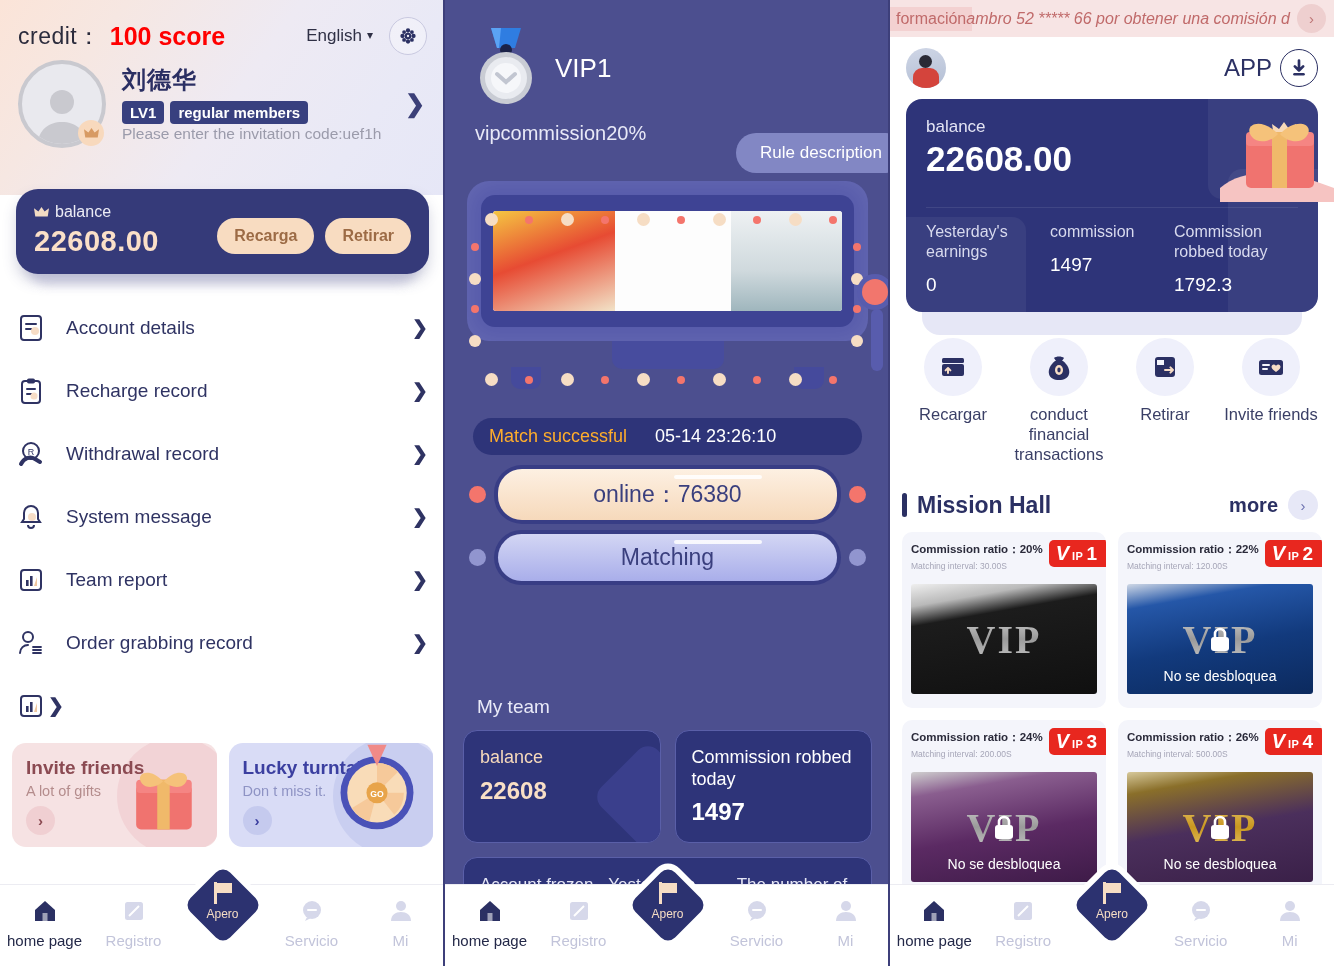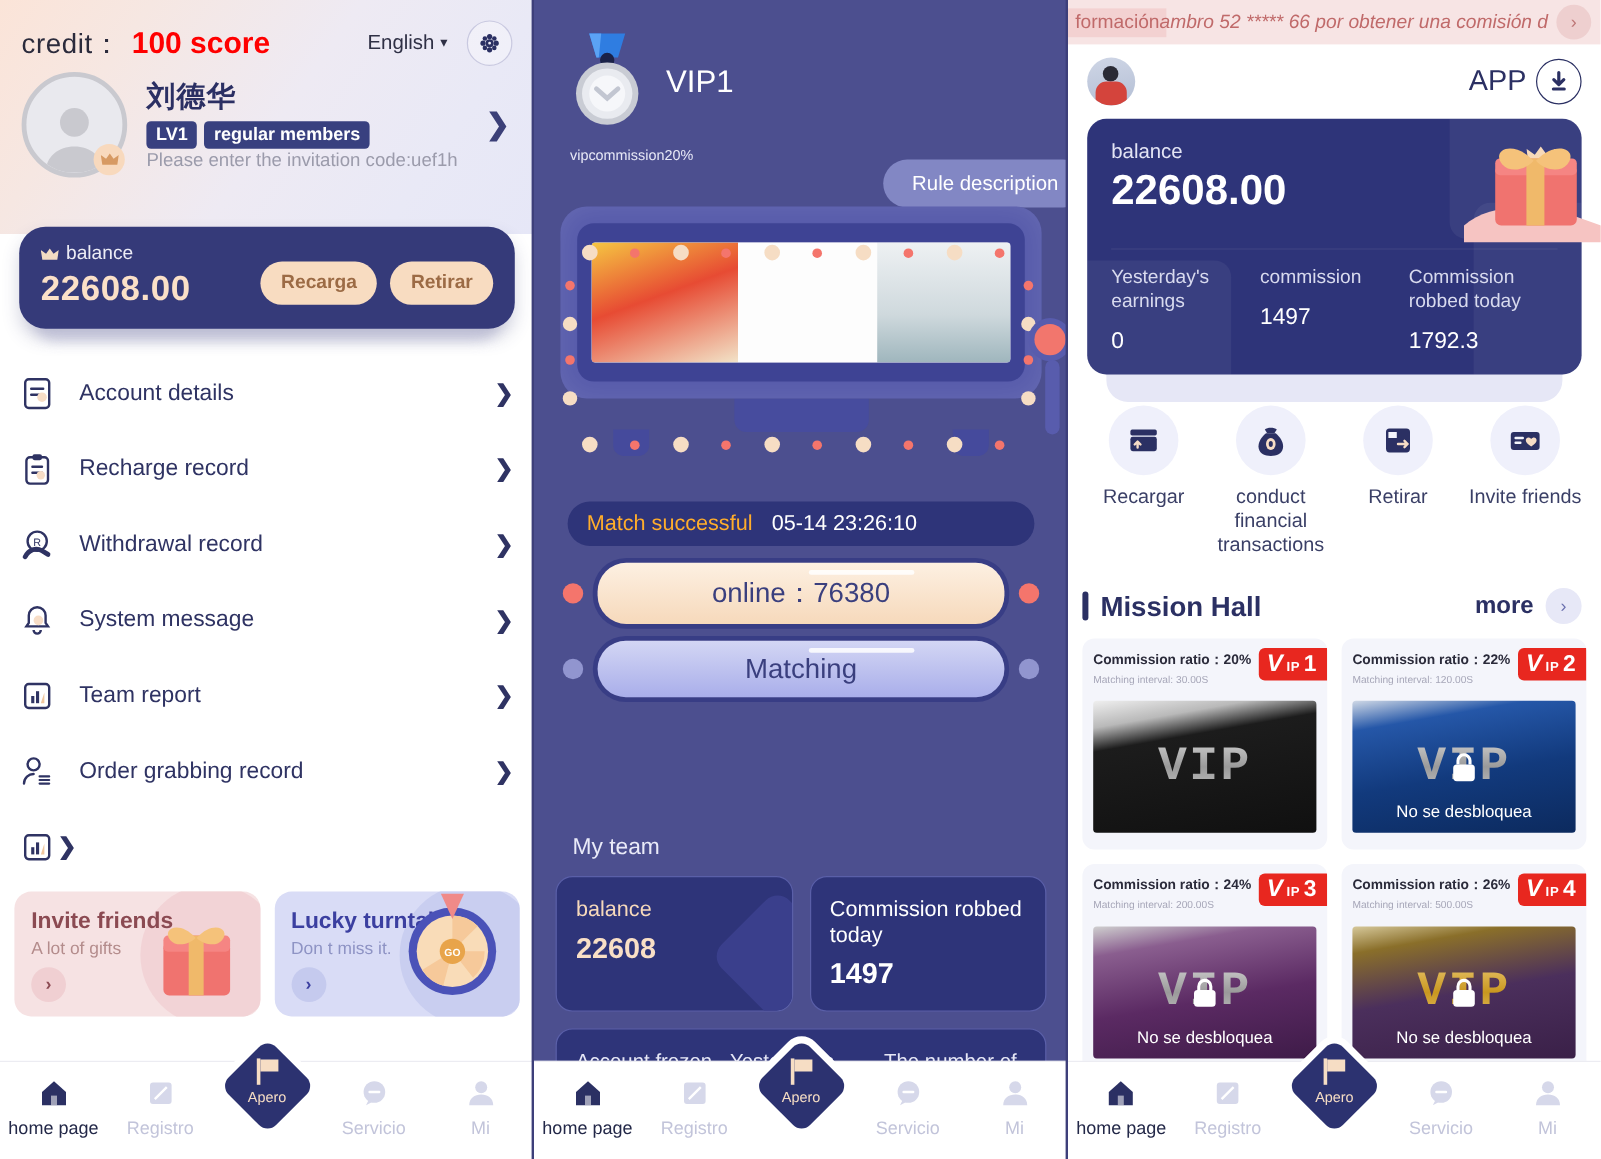--- a/index.html
+++ b/index.html
@@ -131,21 +131,21 @@
   }
   .fab .flag { position:absolute; left:50%; top:8px; margin-left:-12px; width: 24px; height: 26px; }
   .fab .fab-label { position:absolute; left:0; right:0; bottom: 17px; text-align:center;
                     font-size: 12px; color:#f6ddc4; z-index:3; }
 
   
   .s2-inner { position:absolute; inset:0; background:#4c4f8f; }
   .vip-head { display:flex; align-items:center; padding: 26px 0 0 30px; }
   .medal { width: 62px; height: 84px; flex:0 0 62px; }
   .vip-name { font-size: 26px; color:#ffffff; margin-left: 18px; }
-  .vip-comm { color:#e8e9f7; font-size: 12px; padding: 12px 0 0 30px; }
+  .vip-comm { color:#e8e9f7; font-size: 20px; padding: 12px 0 0 30px; }
   .rule-btn {
     position:absolute; right: -16px; top: 133px; background:#8287c4; color:#fff;
     font-size: 17px; padding: 10px 24px; border-radius: 22px;
   }
 
   .slot {
     margin: 36px 22px 0 22px; background: #575bab; border-radius: 22px; position: relative;
     padding: 14px; box-shadow: 0 0 26px rgba(255,255,255,.10) inset;
   }
   .slot-screen { background:#3e4394; border-radius: 14px; padding: 16px 12px; }
@@ -160,21 +160,21 @@
   .arm-rod { width: 12px; height: 62px; background:#585cad; border-radius: 7px; margin: 4px auto 0 auto; }
   .slot-base { width: 112px; height: 28px; background:#474c9e; border-radius: 0 0 10px 10px; margin: 0 auto; }
   .foot-row { display:flex; justify-content:space-between; padding: 0 44px; margin-top:-2px; }
   .foot { width: 30px; height: 22px; background:#454a9c; border-radius: 0 0 9px 9px;}
 
   .match-bar {
     background:#2e3479; border-radius: 20px; margin: 14px 6px 0 6px;
     padding: 8px 16px; display:flex; align-items:center; gap: 16px;
   }
   .match-ok { color:#ffad2b; font-size: 18px; }
-  .match-time { color:#ffffff; font-size: 18px; }
+  .match-time { color:#ffffff; font-size: 18px; margin-left: 12px; }
   .row-lamp { display:flex; align-items:center; gap: 12px; margin: 14px 2px 0 2px; }
   .lamp { width: 17px; height: 17px; border-radius:50%; }
   .lamp.on { background:#f4756c; }
   .lamp.off { background:#9195cf; }
   .cap {
     flex:1; border-radius: 24px; text-align:center; padding: 10px 0; position:relative;
     font-size: 23px; font-weight: 500;
   }
   .cap.online { background: linear-gradient(180deg,#fdf0e2 0%,#f6d9bb 100%); color:#3a3f7e; box-shadow: 0 0 0 4px #383d85;}
   .cap.matching { background: linear-gradient(180deg,#d3d6f4 0%,#a9aeea 100%); color:#3a3f7e; box-shadow: 0 0 0 4px #383d85;}
@@ -258,21 +258,21 @@
   }
   .vc-badge .vv { font-size: 20px; font-style: italic; }
   .vc-badge .ip { font-size: 11px; letter-spacing: .5px; }
   .vc-badge .num { font-size: 19px; }
   .vc-img { position:absolute; left: 9px; right: 9px; top: 52px; height: 110px; border-radius: 3px; overflow:hidden; }
   .vc1 { background: linear-gradient(170deg,#efefef 0%,#b9b9b9 16%,#1c1c1c 30%,#101010 100%); }
   .vc2 { background: linear-gradient(170deg,#cfd8e6 0%,#2557a8 18%,#123a7d 55%,#0c2a5e 100%); }
   .vc3 { background: linear-gradient(170deg,#cfcfcf 0%,#8a5e8f 18%,#5b2a63 55%,#3e1b48 100%); }
   .vc4 { background: linear-gradient(170deg,#d6c89a 0%,#8a6f2a 16%,#4b2f5c 50%,#3a2048 100%); }
   .vc-word { position:absolute; inset:0; display:flex; align-items:center; justify-content:center;
-             font-size: 40px; font-weight: 800; letter-spacing: 2px; font-family:Liberation Mono, monospace; }
+             font-size: 40px; font-weight: 800; letter-spacing: 2px; font-family:Liberation Serif, serif; }
   .w-silver { background: linear-gradient(180deg,#ffffff 10%,#9a9a9a 50%,#ededed 90%); -webkit-background-clip: text; background-clip:text; color: transparent; }
   .w-gold { background: linear-gradient(180deg,#ffe9a8 10%,#c9971f 50%,#ffeaa8 90%); -webkit-background-clip: text; background-clip:text; color: transparent; }
   .vc-lock { position:absolute; left: 50%; top: 38%; margin-left: -11px; width: 22px; height: 26px; }
   .vc-lockedtext { position:absolute; left:0; right:0; bottom: 10px; text-align:center; color:#fff; font-size: 14px; }
   .gift-overlay { position:absolute; right: -6px; top: 92px; width: 130px; height: 110px; z-index: 30; }
 </style>
 </head>
 <body>
 
 <div class="screens">

